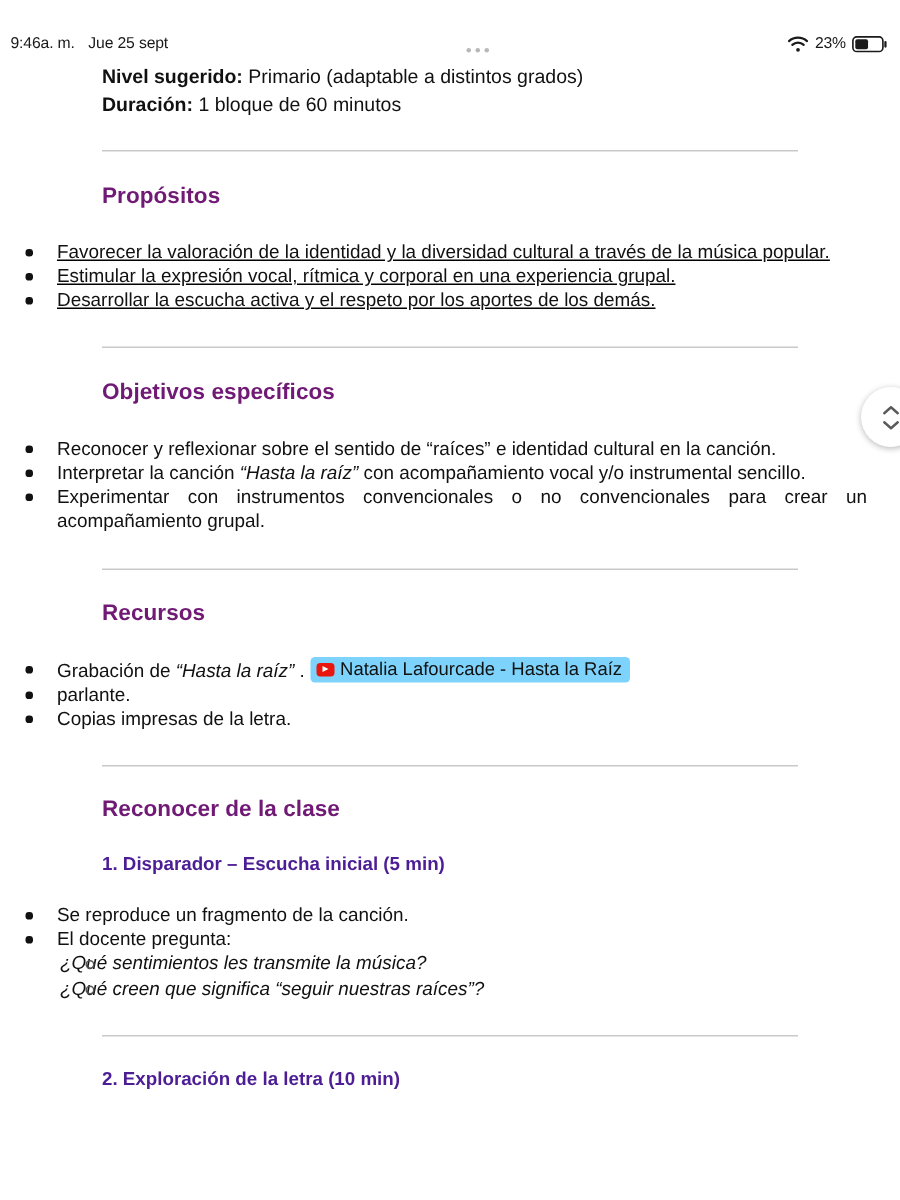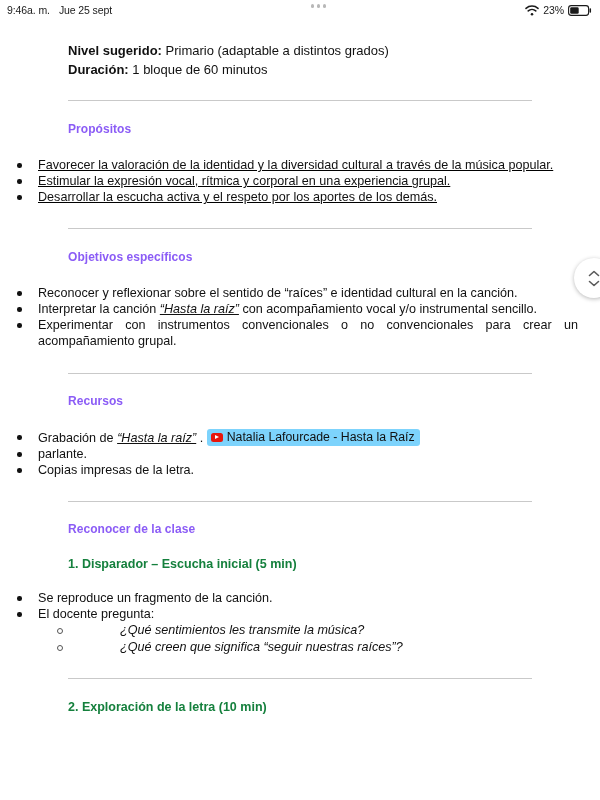--- a/index.html
+++ b/index.html
@@ -13,25 +13,25 @@
   body {
     font-family: "Liberation Sans", sans-serif;
     background: #ffffff;
     color: #000000;
     position: relative;
   }
 
   
   .status-bar {
     position: absolute;
-    top: 4px; left: 0;
+    top: 16px; left: 0;
     width: 600px;
     height: 19px;
     display: flex;
-    align-items: flex-start;
+    align-items: flex-end;
     justify-content: space-between;
     padding: 0 8px 0 7px;
     font-size: 10.5px;
     color: #1a1a1a;
     background: #ffffff;
     z-index: 30;
     letter-spacing: -0.1px;
   }
   .status-left { display: flex; align-items: baseline; gap: 9px; white-space: nowrap; }
   .status-right { display: flex; align-items: center; gap: 4px; white-space: nowrap; }
@@ -91,30 +91,30 @@
   }
   .meta-line b { font-weight: bold; }
 
   .divider {
     height: 1px;
     background: #c9c9c9;
     margin: 0 46px 0 68px;
   }
 
   h2.section-title {
-    font-size: 12px;
+    font-size: 15px;
     font-weight: bold;
-    color: #8b5cf6;
+    color: #701a75;
     letter-spacing: 0.05px;
   }
 
   h3.sub-title {
     font-size: 12.5px;
     font-weight: bold;
-    color: #15803d;
+    color: #4c1d95;
   }
 
   ul.bullets {
     list-style: none;
     margin: 0;
     padding: 0;
   }
   ul.bullets > li {
     position: relative;
     padding-left: 38px;
@@ -136,39 +136,39 @@
   }
   ul.bullets > li.nojust { text-align: left; }
 
   ul.subbullets {
     list-style: none;
     margin: 0;
     padding: 0;
   }
   ul.subbullets > li {
     position: relative;
-    padding-left: 120px;
+    padding-left: 40px;
     font-size: 12.6px;
     line-height: 17px;
     color: #111;
     font-style: italic;
   }
   ul.subbullets > li::before {
     content: "";
     position: absolute;
     left: 57px;
     top: 6px;
     width: 4px;
     height: 4px;
     border: 1px solid #555;
     background: transparent;
     border-radius: 50%;
   }
 
-  em.it { font-style: italic; text-decoration: underline; }
+  em.it { font-style: italic; }
 
   
   .yt-chip {
     display: inline-flex;
     align-items: center;
     gap: 4px;
     background: #7dd3fc;
     border-radius: 3px;
     padding: 1px 5px 1px 4px;
     font-size: 12.3px;

